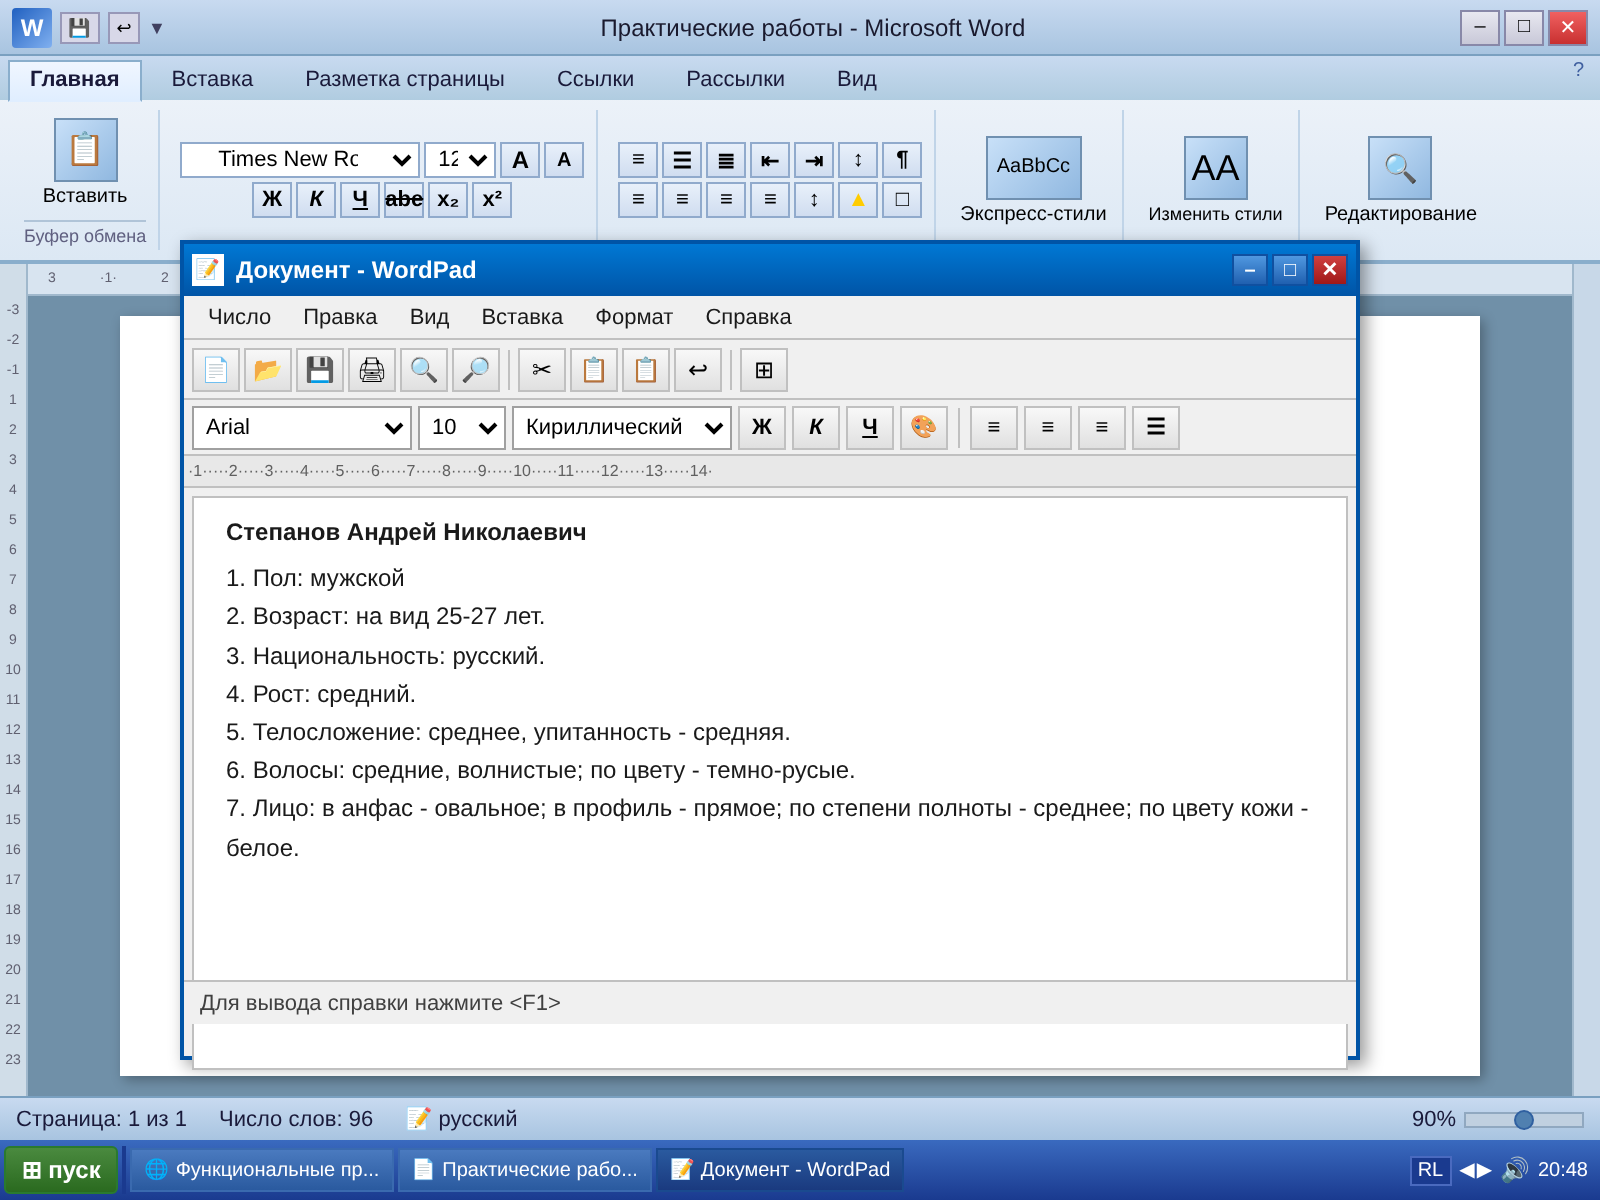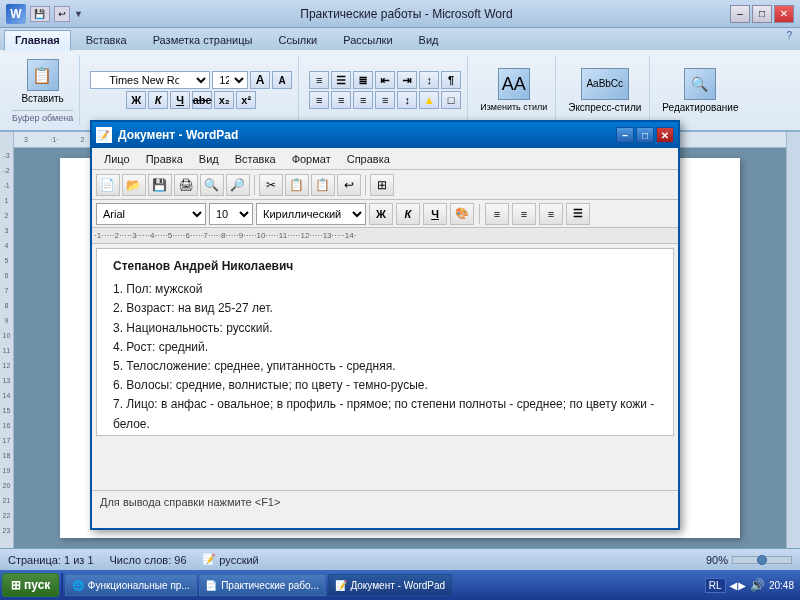--- a/index.html
+++ b/index.html
@@ -259,21 +259,21 @@
       display: flex;
       align-items: center;
       padding: 0 2px;
       overflow: hidden;
     }
 
     .wordpad-content {
       background: white;
       margin: 4px;
       border: 1px solid #c0c0c0;
-      height: 188px;
+      height: 287px;
       overflow-y: auto;
       padding: 8px 16px;
       font-size: 12px;
       color: #1a1a1a;
       line-height: 1.6;
     }
 
     .wordpad-statusbar {
       position: absolute;
       bottom: 16px;
@@ -414,29 +414,29 @@
           <div class="small-btn">≡</div>
           <div class="small-btn">≡</div>
           <div class="small-btn">↕</div>
           <div class="small-btn" style="color:#ffcc00;">▲</div>
           <div class="small-btn">□</div>
         </div>
       </div>
 
       <div class="ribbon-group">
         <div class="ribbon-big-btn">
+          <div class="big-icon" style="width:48px;font-size:10px;text-align:center;padding:2px;">AaBbCc</div>
+          <span>Экспресс-стили</span>
+        </div>
+      </div>
+
+      <div class="ribbon-group">
+        <div class="ribbon-big-btn">
           <div class="big-icon" style="font-size:18px;">AA</div>
           <span style="font-size:9px;text-align:center;">Изменить стили</span>
-        </div>
-      </div>
-
-      <div class="ribbon-group">
-        <div class="ribbon-big-btn">
-          <div class="big-icon" style="width:48px;font-size:10px;text-align:center;padding:2px;">AaBbCc</div>
-          <span>Экспресс-стили</span>
         </div>
       </div>
 
       <div class="ribbon-group" style="border-right:none;">
         <div class="ribbon-big-btn">
           <div class="big-icon" style="font-size:14px;">🔍</div>
           <span>Редактирование</span>
         </div>
       </div>
 
@@ -527,21 +527,21 @@
         <span>Документ - WordPad</span>
       </div>
       <div class="wp-close-btns">
         <div class="wp-btn">–</div>
         <div class="wp-btn">□</div>
         <div class="wp-btn close">✕</div>
       </div>
     </div>
 
     <div class="wordpad-menubar">
-      <div class="wp-menu-item">Лицо</div>
+      <div class="wp-menu-item">Число</div>
       <div class="wp-menu-item">Правка</div>
       <div class="wp-menu-item">Вид</div>
       <div class="wp-menu-item">Вставка</div>
       <div class="wp-menu-item">Формат</div>
       <div class="wp-menu-item">Справка</div>
     </div>
 
     <div class="wordpad-toolbar">
       <div class="wp-tb-btn">📄</div>
       <div class="wp-tb-btn">📂</div>

